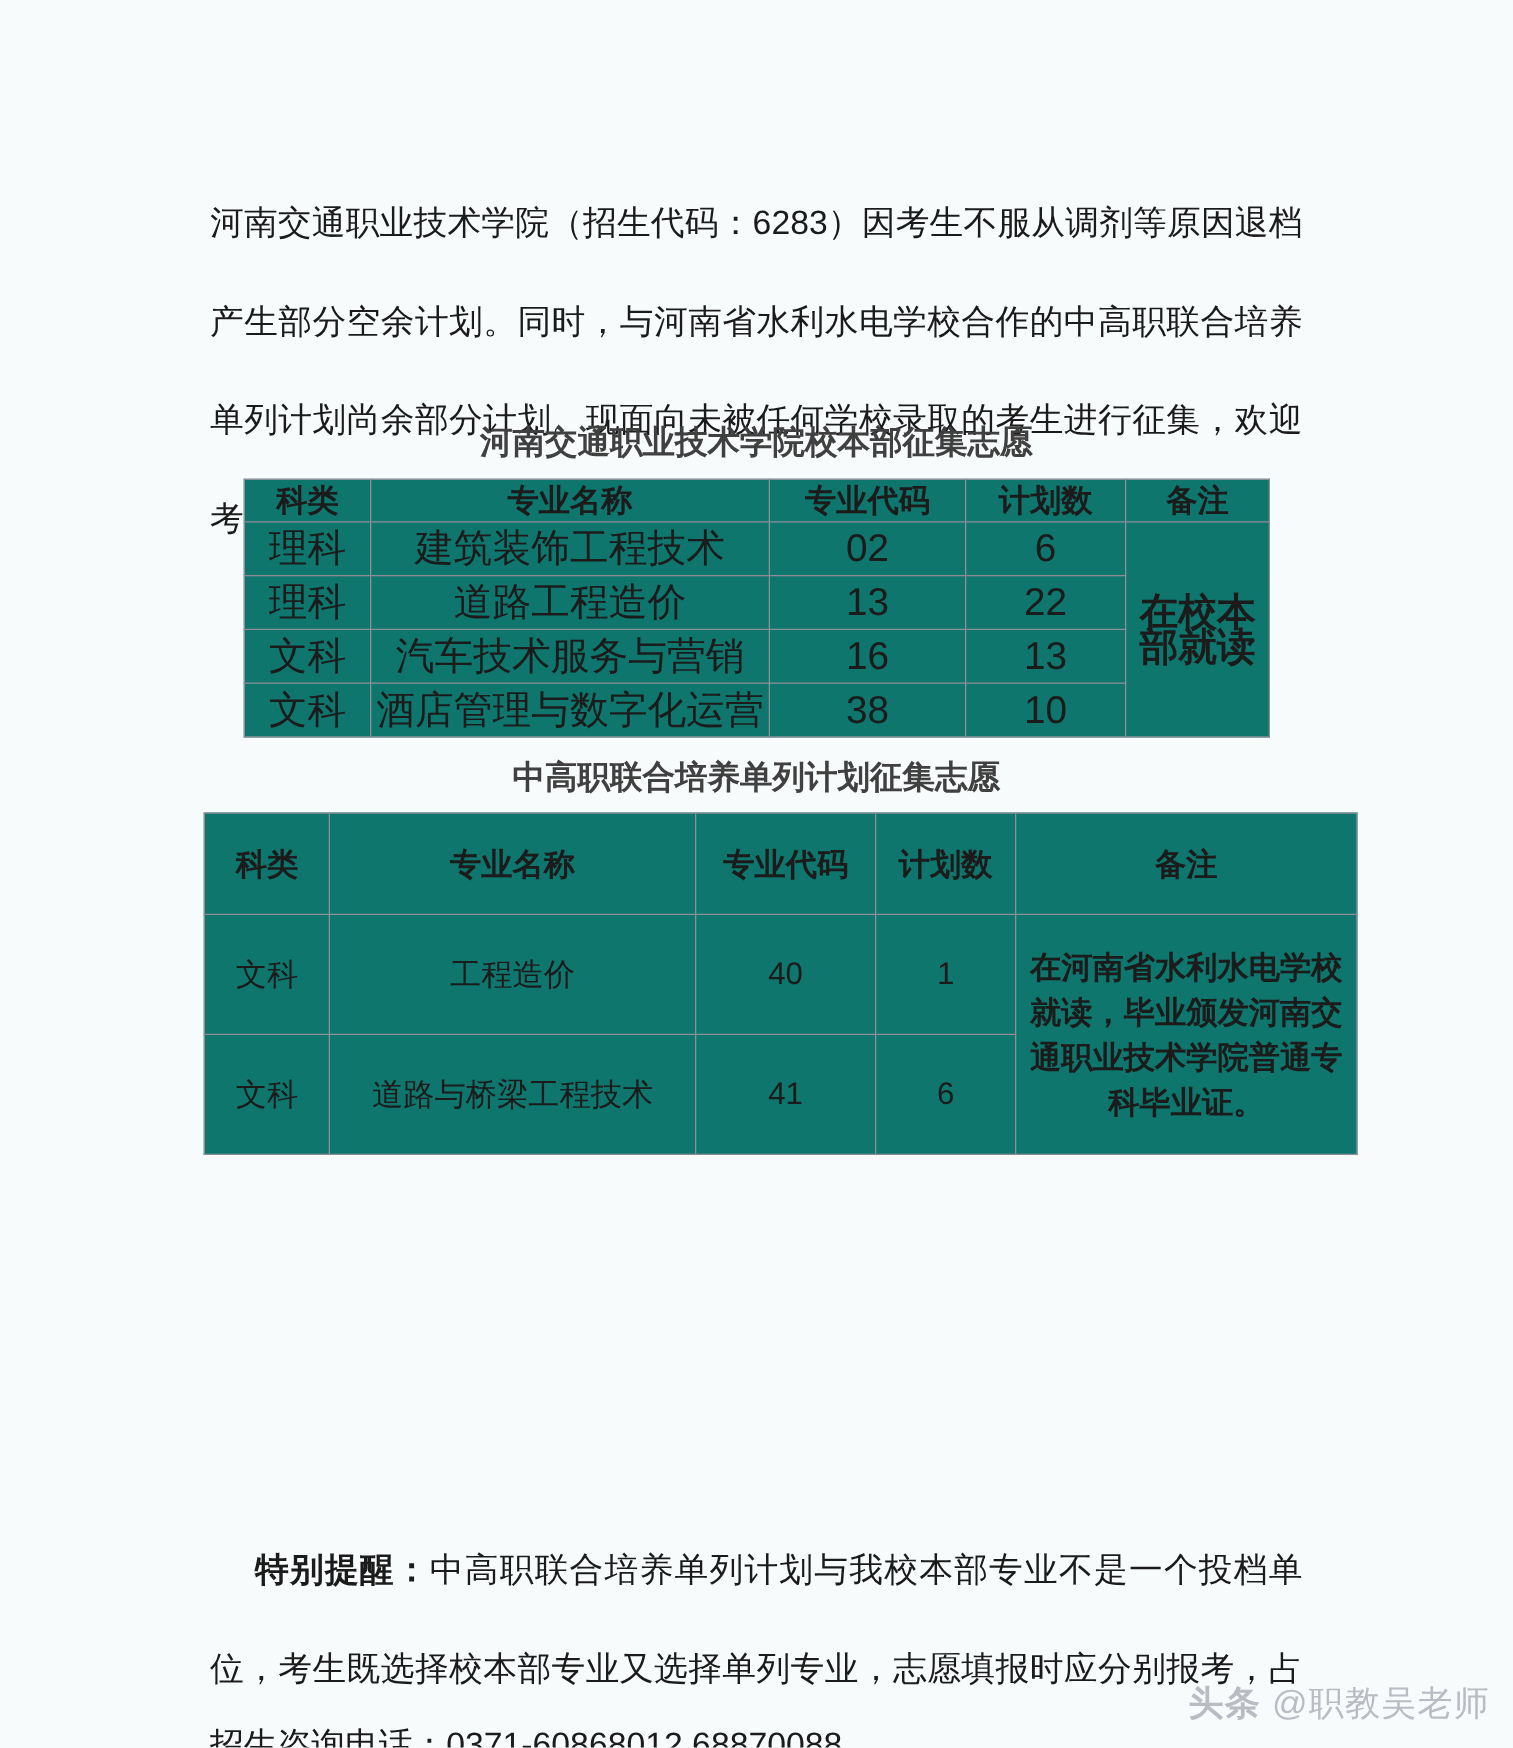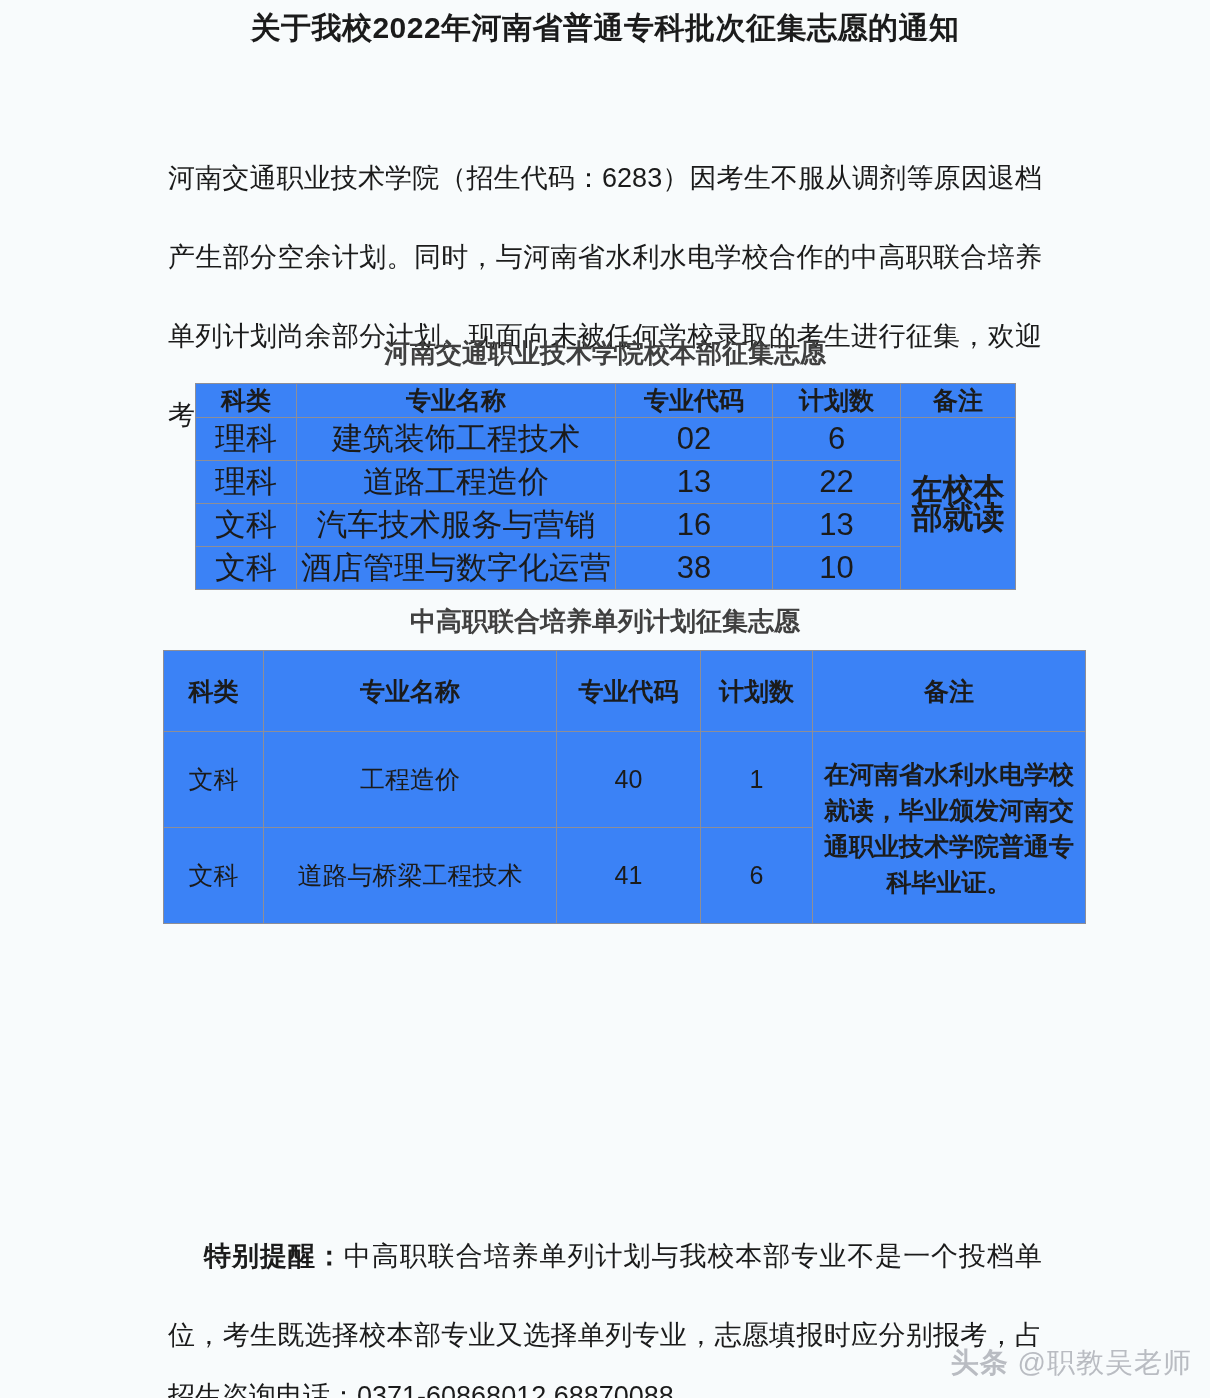--- a/index.html
+++ b/index.html
@@ -65,21 +65,21 @@
     color: #404040;
   }
   #cap1 { top: 336px; }
   #cap2 { top: 604px; }
 
   
   table {
     position: absolute;
     border-collapse: collapse;
     table-layout: fixed;
-    background: #3b82f6;
+    background: #0f766e;
   }
   table td, table th {
     border: 1px solid #8e8e96;
     text-align: center;
     vertical-align: middle;
     color: #1b1b1b;
     padding: 0 2px;
   }
 
   
@@ -149,21 +149,20 @@
     letter-spacing: 1px;
     white-space: nowrap;
   }
   .watermark .wm-at { font-weight: normal; }
 </style>
 </head>
 <body>
 
 <div class="page">
 
-  <div class="doc-title">关于我校2022年河南省普通专科批次征集志愿的通知</div>
 
   <p class="para" id="para-intro">河南交通职业技术学院（招生代码：6283）因考生不服从调剂等原因退档产生部分空余计划。同时，与河南省水利水电学校合作的中高职联合培养单列计划尚余部分计划。现面向未被任何学校录取的考生进行征集，欢迎考生报考，具体征集专业及计划如下：</p>
 
   <div class="table-caption" id="cap1">河南交通职业技术学院校本部征集志愿</div>
 
   <table id="table-main">
     <colgroup>
       <col class="c-sci">
         <col class="c-name">
         <col class="c-code">

